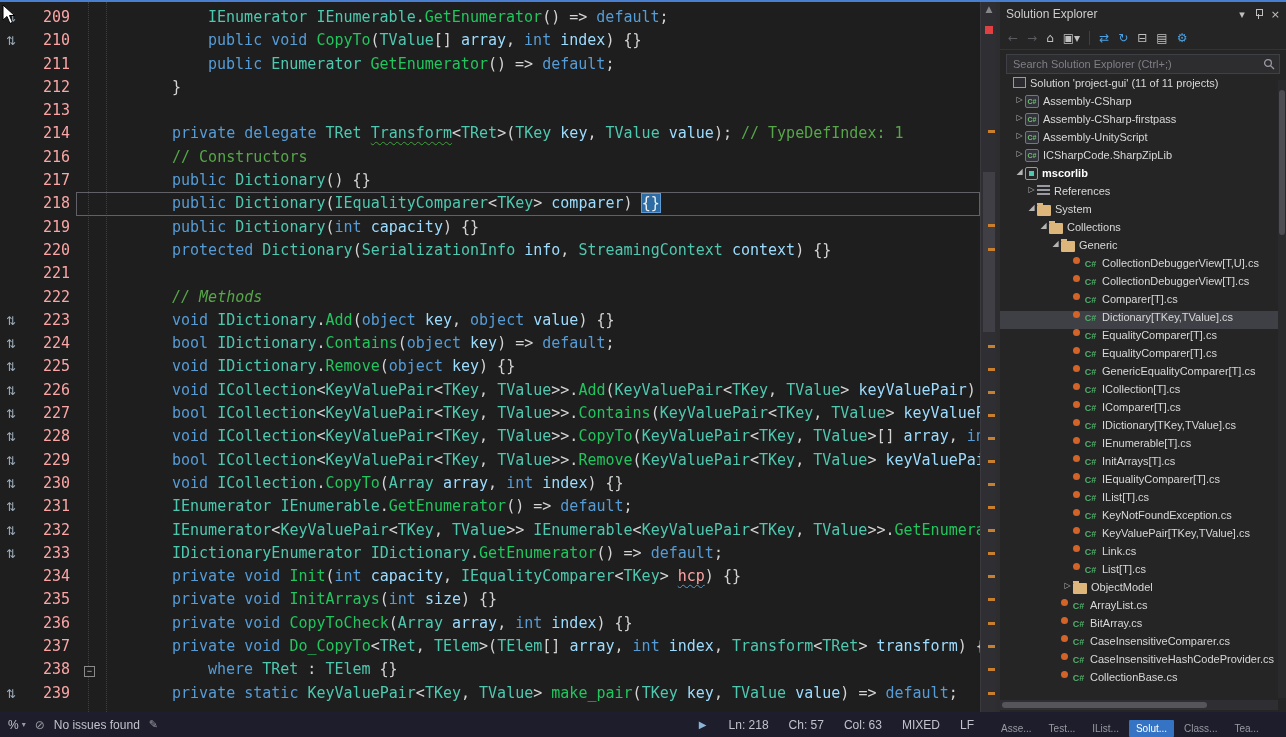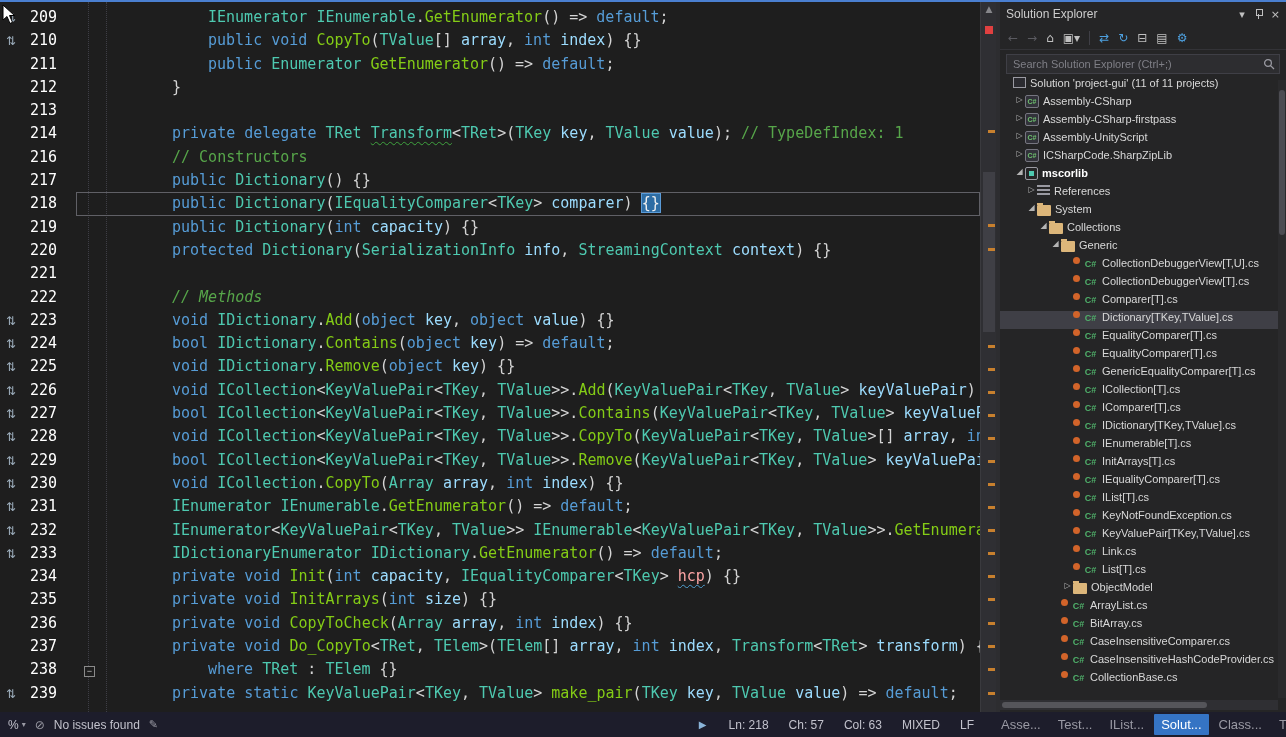--- a/index.html
+++ b/index.html
@@ -9,24 +9,24 @@
   .top-accent{position:absolute;top:0;left:0;width:1286px;height:2px;background:#4a7fd0;z-index:6}
 
   
   .editor{position:absolute;top:2px;left:0;width:980px;height:710px;background:#1e1e1e;overflow:hidden}
   .indent-guide{position:absolute;top:0;height:710px;border-left:1px dotted #3e3e46;z-index:0}
   .ig1{left:88px}.ig2{left:106px}
   #code-lines{position:relative;padding-top:4px;z-index:1}
   .code-row{display:flex;height:23.3px;line-height:23.3px;font-family:"DejaVu Sans Mono",monospace;font-size:15px;white-space:pre}
   .gutter{width:30px;flex:none;padding-left:6px}
   .gutter-glyph{color:#9fb0bf;font-size:12px;font-family:"DejaVu Sans",sans-serif;cursor:pointer}
-  .lnum{width:46px;flex:none;text-align:left;padding-right:6px;color:#ffffff}
+  .lnum{width:46px;flex:none;text-align:right;padding-right:6px;color:#fca5a5}
   .code-wrap{flex:1;position:relative;overflow:hidden}
   .current .code-wrap{box-shadow:inset 0 0 0 1px #606066}
-  .tk-k{color:#569cd6}.tk-t{color:#4ec9b0}.tk-m{color:#84cc16}.tk-v{color:#9cdcfe}
+  .tk-k{color:#569cd6}.tk-t{color:#4ec9b0}.tk-m{color:#22c55e}.tk-v{color:#9cdcfe}
   .tk-c{color:#57a64a}.tk-p{color:#d4d4d4}.tk-o{color:#d4d4d4}
   .tk-b{background:#2e6da4;color:#f0f0f0;outline:1px solid #5a9bd8}
   .tk-tu{color:#4ec9b0;text-decoration:underline wavy #3fa33f 1px;text-underline-offset:3px}
   .tk-vw{color:#fca5a5;text-decoration:underline wavy #4f9fd0 1px;text-underline-offset:3px}
   .fold-box{position:absolute;left:84px;top:664px;width:11px;height:11px;border:1px solid #8a8a8a;color:#c8c8c8;font-size:9px;line-height:9px;text-align:center;background:#1e1e1e;z-index:2;cursor:pointer}
 
   
   .vscroll{position:absolute;top:2px;left:980px;width:16px;height:710px;background:#2f2f33;border-left:1px solid #3a3a3e}
   .sb-up{position:absolute;top:2px;left:0;width:16px;text-align:center;color:#86868a;font-size:9px;cursor:pointer}
   .ov-red{position:absolute;top:24px;left:4px;width:8px;height:8px;background:#e04040}
@@ -75,21 +75,21 @@
   
   .statusbar{position:absolute;left:0;top:712px;width:1286px;height:25px;background:#1d1d2b;display:flex;align-items:center;font-size:12px;color:#c2c2cc;z-index:5}
   .sb-left{display:flex;align-items:center;gap:9px;padding-left:8px}
   .sb-zoom{display:flex;align-items:center;gap:3px;cursor:pointer}
   .sb-zoom .glyph{font-size:8px;color:#9a9aa4}
   .sb-issues-icon{color:#9a9aa4;font-size:12px}
   .sb-pen{color:#9a9aa4;font-size:11px}
   .sb-mid{display:flex;align-items:center;margin-left:auto}
   .sb-mid .play{color:#8ab4d8;font-size:10px;margin-right:22px;cursor:pointer}
   .sb-mid span.pos{margin-right:20px;cursor:pointer}
-  .tool-tabs{width:292px;flex:none;display:flex;align-items:center;gap:3px;font-size:13px;height:100%}
+  .tool-tabs{width:292px;flex:none;display:flex;align-items:flex-end;gap:3px;font-size:10px;height:100%}
   .tool-tab{padding:3px 7px;color:#9a9aa4;cursor:pointer;border-radius:1px}
   .tool-tab.active{background:#3574c4;color:#ffffff}
 
   .mouse-cursor{position:absolute;left:2px;top:4px;z-index:99;pointer-events:none}
 </style>
 </head>
 <body>
 
 <div class="top-accent"></div>
 

